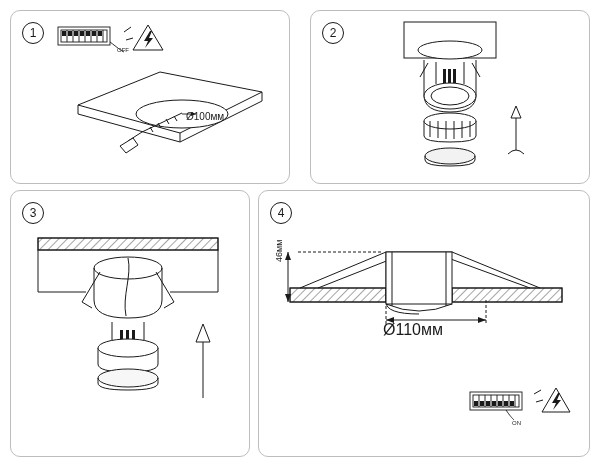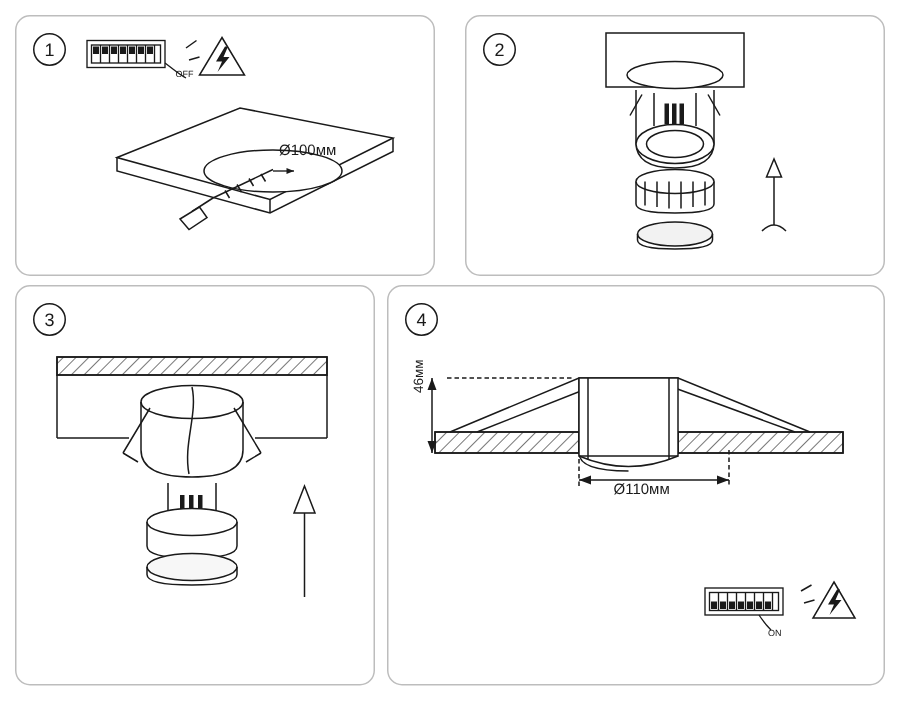--- a/index.html
+++ b/index.html
@@ -55,25 +55,25 @@
     position: absolute;
     left: 0;
     top: 0;
   }
   .label {
     position: absolute;
     font-size: 10px;
     color: #1a1a1a;
     white-space: nowrap;
   }
-  #label-d100 { left: 186px; top: 95px; }
+  #label-d100 { left: 186px; top: 111px; }
   #label-off  { left: 117px; top: 47px; font-size: 6px; }
   #label-on   { left: 512px; top: 420px; font-size: 6px; }
   #label-46   { left: 274px; top: 262px; font-size: 9px; transform: rotate(-90deg); transform-origin: left top; }
-  #label-d110 { left: 383px; top: 321px; font-size: 10px; margin-left: 26px; }
+  #label-d110 { left: 383px; top: 321px; font-size: 16px; }
 </style>
 </head>
 <body>
 
 <div class="sheet">
 
   <div class="panel" id="panel-1"></div>
   <div class="step-badge" id="badge-1">1</div>
 
   <svg class="art" width="600" height="467" viewBox="0 0 600 467" style="pointer-events:none;">

